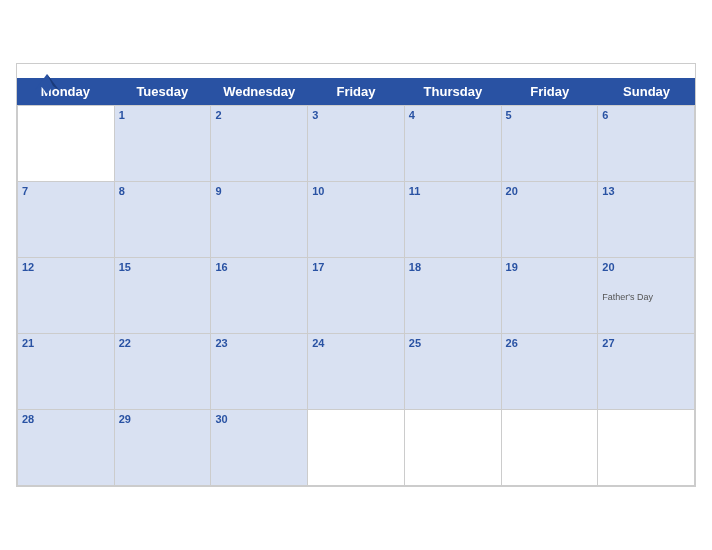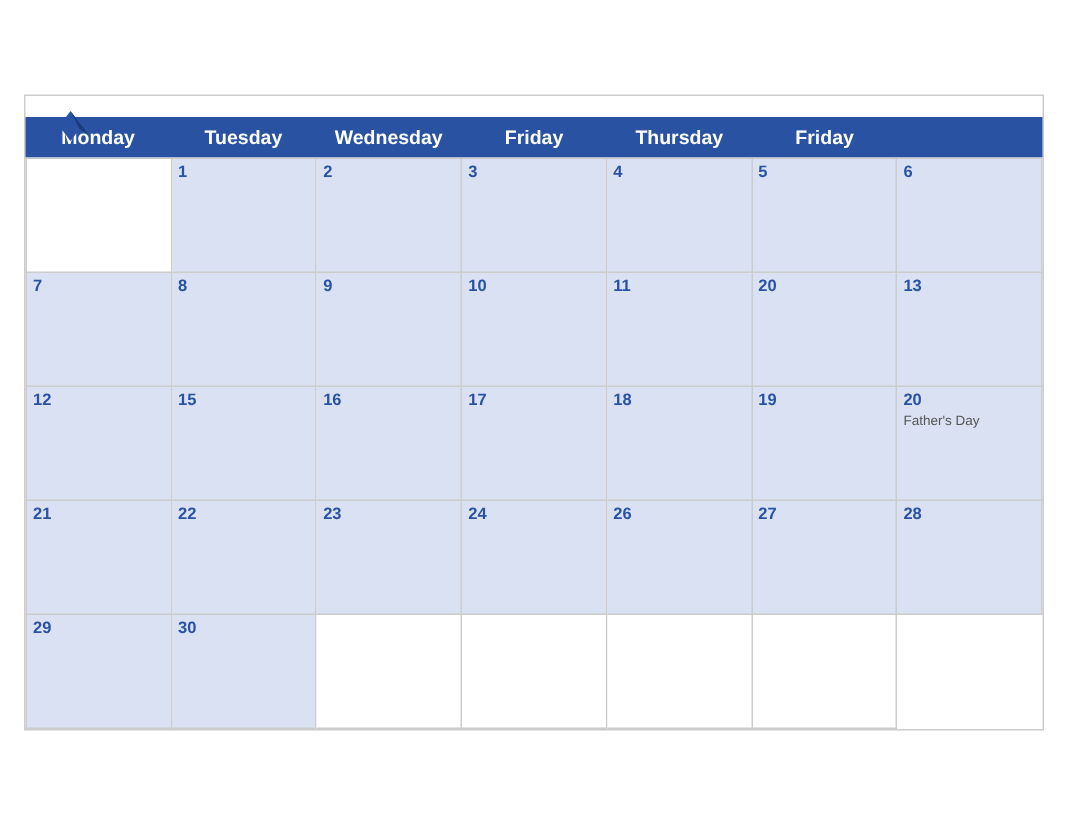--- a/index.html
+++ b/index.html
@@ -87,21 +87,21 @@
     }
     .date-num {
       font-size: 11px;
       font-weight: bold;
       color: #2952a3;
       display: block;
     }
     .cell-event {
       font-size: 9px;
       color: #555;
-      margin-top: 2px;
+      margin-top: 19px;
     }
     .empty-cell {
       background: #fff;
     }
   </style>
 </head>
 <body>
 
 <div class="calendar-wrapper">
   <div class="calendar-header">
@@ -119,20 +119,21 @@
     <div class="country-label"></div>
   </div>
 
   <div class="days-header">
   <div>Monday</div>
       <div>Tuesday</div>
       <div>Wednesday</div>
       <div>Friday</div>
       <div>Thursday</div>
       <div>Friday</div>
+      <div>Sunday</div>
     </div>
 
   <div class="calendar-grid">
   <div class="calendar-cell empty-cell"></div>
       <div class="calendar-cell has-date-header">
         <span class="date-num">1</span>
       </div>
       <div class="calendar-cell has-date-header">
         <span class="date-num">2</span>
       </div>
@@ -197,20 +198,23 @@
       <div class="calendar-cell has-date-header">
         <span class="date-num">22</span>
       </div>
       <div class="calendar-cell has-date-header">
         <span class="date-num">23</span>
       </div>
       <div class="calendar-cell has-date-header">
         <span class="date-num">24</span>
       </div>
       <div class="calendar-cell has-date-header">
+        <span class="date-num">25</span>
+      </div>
+      <div class="calendar-cell has-date-header">
         <span class="date-num">26</span>
       </div>
       <div class="calendar-cell has-date-header">
         <span class="date-num">27</span>
       </div>
       <div class="calendar-cell has-date-header">
         <span class="date-num">28</span>
       </div>
       <div class="calendar-cell has-date-header">
         <span class="date-num">29</span>

